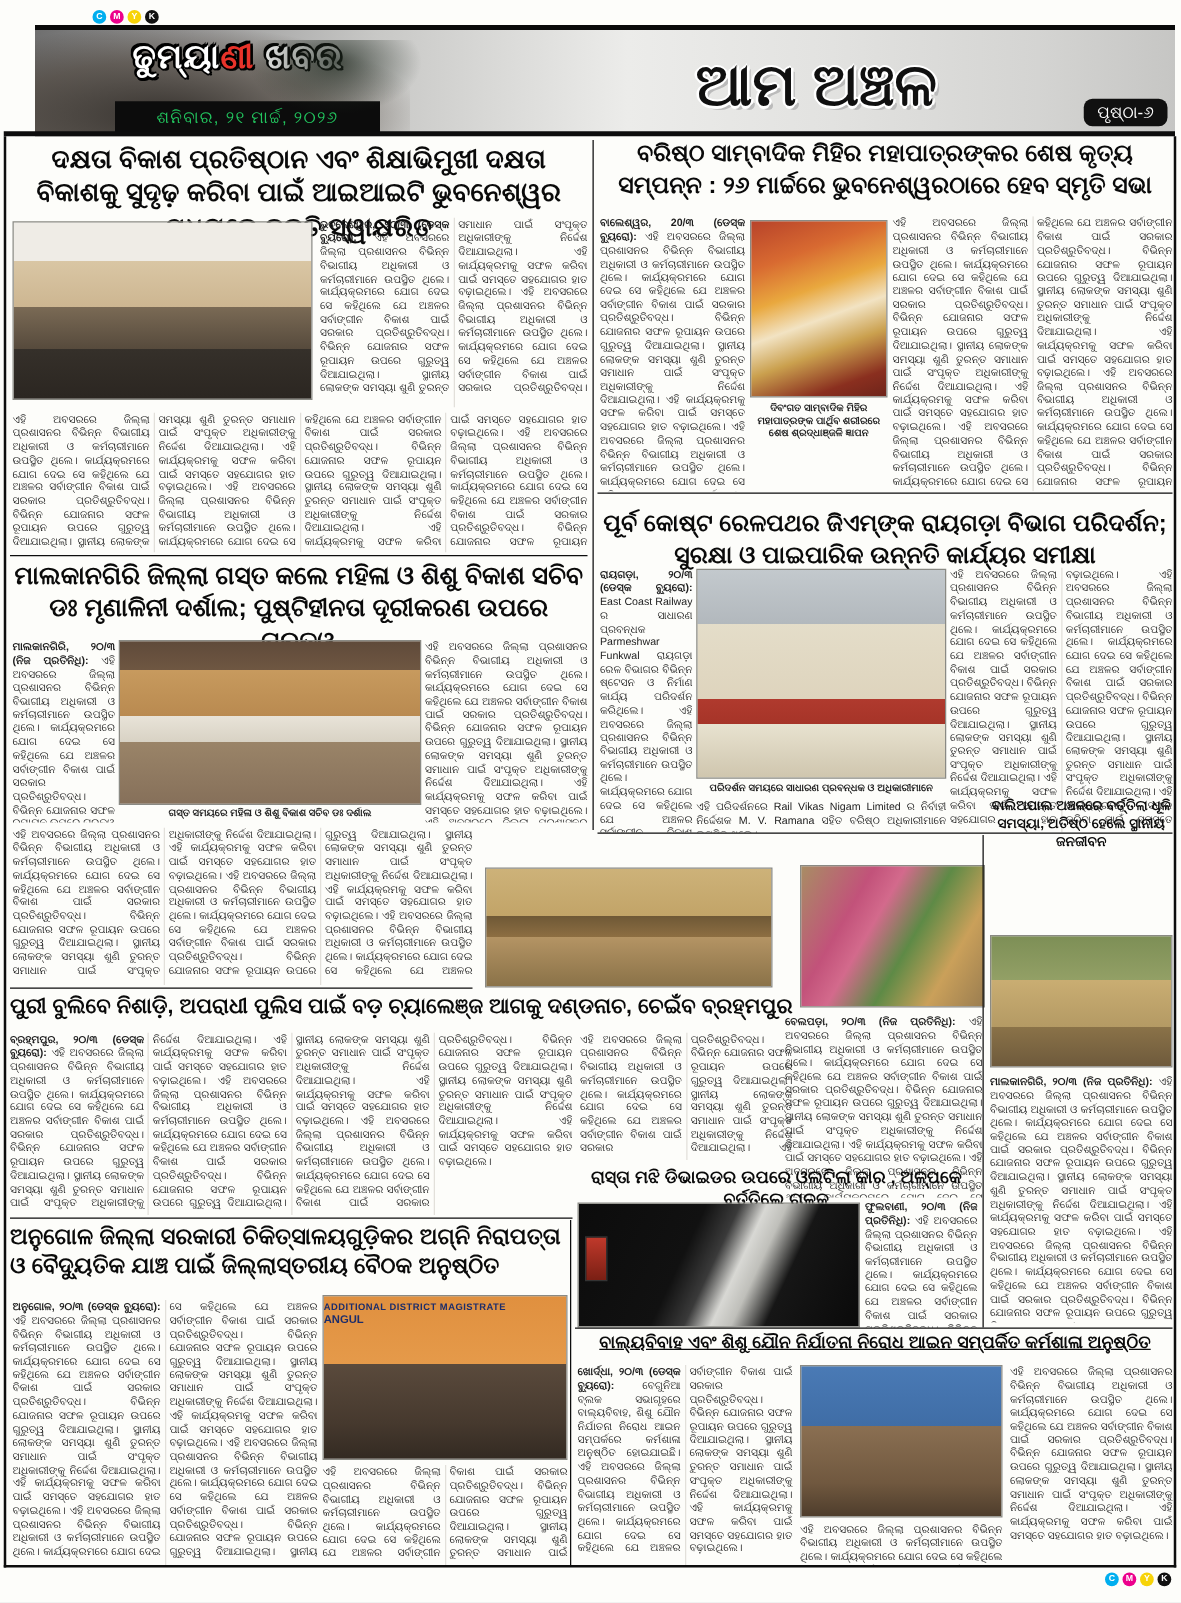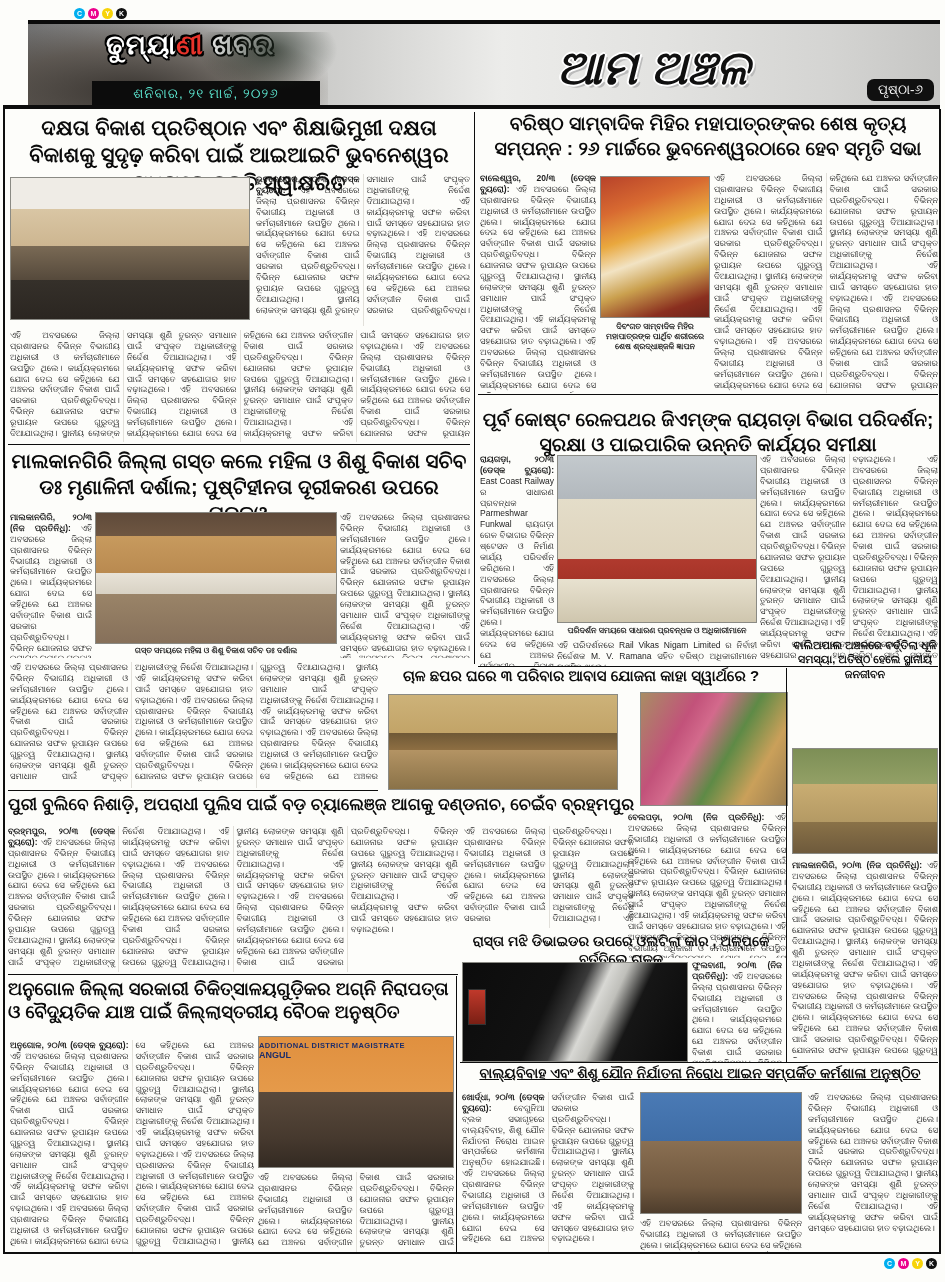--- a/index.html
+++ b/index.html
@@ -10,24 +10,24 @@
   #banner{position:absolute;left:28px;top:20px;width:912px;height:85px;
     background:linear-gradient(90deg,#6f6f6f 0%,#9a9a9a 14%,#c8c8c6 30%,#ececea 52%,#e2e2e0 70%,#d4d4d2 88%,#c6c6c4 100%);
     border-top:4px solid #0a0a0a;overflow:hidden;}
   #banner:before{content:"";position:absolute;left:0;top:0;width:300px;height:85px;
     background:radial-gradient(ellipse at 35% 80%,rgba(40,35,30,.85) 0%,rgba(70,60,50,.55) 45%,rgba(120,120,120,0) 75%);}
   #banner:after{content:"";position:absolute;left:170px;top:8px;width:140px;height:60px;
     background:radial-gradient(ellipse at 50% 30%,rgba(30,40,30,.75),rgba(30,40,30,0) 70%);}
   .logo{position:absolute;left:78px;top:6px;font-size:27px;font-weight:bold;color:#fff;letter-spacing:1px;
     text-shadow:-2px 0 #000,2px 0 #000,0 -2px #000,0 2px #000,2px 2px #000,-2px -2px #000;}
   .logo .red{color:#e8332a;}
-  .datebar{position:absolute;left:64px;top:57px;width:228px;height:26px;background:#0c0c0c;color:#5eead4;
+  .datebar{position:absolute;left:64px;top:57px;width:212px;height:26px;background:#0c0c0c;color:#22c55e;
     font-size:13.5px;display:flex;align-items:center;justify-content:center;letter-spacing:1px;}
   .bigtitle{position:absolute;left:430px;top:16px;width:390px;text-align:center;font-size:47px;font-weight:bold;color:#101010;
-    text-shadow:-2px 0 #fff,2px 0 #fff,0 -2px #fff,0 2px #fff,3px 3px 0 #bbb;font-style:italic;}
+    text-shadow:-2px 0 #fff,2px 0 #fff,0 -2px #fff,0 2px #fff,3px 3px 0 #bbb;}
   .pagebox{position:absolute;right:6px;bottom:8px;background:#101010;color:#fff;font-size:13.5px;
     padding:3px 11px;border-radius:7px;}
   
   .rule{position:absolute;background:#0d0d0d;}
   
   .hl{position:absolute;font-weight:bold;color:#0a0a0a;text-align:center;line-height:1.3;}
   
   .body{position:absolute;font-size:8.5px;line-height:1.28;text-align:justify;color:#1c1c1c;
     overflow:hidden;column-gap:7px;column-rule:1px solid #e2e0da;word-break:break-word;}
   .dateline{font-weight:bold;}
@@ -126,21 +126,20 @@
   <div class="photo ph-d" style="left:95px;top:512px;width:242px;height:132px;"></div>
   <div class="caption" style="left:95px;top:646px;width:242px;height:12px;">ଗସ୍ତ ସମୟରେ ମହିଳା ଓ ଶିଶୁ ବିକାଶ ସଚିବ ଡଃ ଦର୍ଶାଲ</div>
   <div class="body" style="left:340px;top:512px;width:130px;height:146px;">
     <span>ଏହି ଅବସରରେ ଜିଲ୍ଲା ପ୍ରଶାସନର ବିଭିନ୍ନ ବିଭାଗୀୟ ଅଧିକାରୀ ଓ କର୍ମଚାରୀମାନେ ଉପସ୍ଥିତ ଥିଲେ। କାର୍ଯ୍ୟକ୍ରମରେ ଯୋଗ ଦେଇ ସେ କହିଥିଲେ ଯେ ଅଞ୍ଚଳର ସର୍ବାଙ୍ଗୀନ ବିକାଶ ପାଇଁ ସରକାର ପ୍ରତିଶ୍ରୁତିବଦ୍ଧ। ବିଭିନ୍ନ ଯୋଜନାର ସଫଳ ରୂପାୟନ ଉପରେ ଗୁରୁତ୍ୱ ଦିଆଯାଇଥିଲା। ସ୍ଥାନୀୟ ଲୋକଙ୍କ ସମସ୍ୟା ଶୁଣି ତୁରନ୍ତ ସମାଧାନ ପାଇଁ ସଂପୃକ୍ତ ଅଧିକାରୀଙ୍କୁ ନିର୍ଦ୍ଦେଶ ଦିଆଯାଇଥିଲା। ଏହି କାର୍ଯ୍ୟକ୍ରମକୁ ସଫଳ କରିବା ପାଇଁ ସମସ୍ତେ ସହଯୋଗର ହାତ ବଢ଼ାଇଥିଲେ। ଏହି ଅବସରରେ ଜିଲ୍ଲା ପ୍ରଶାସନର ବିଭିନ୍ନ ବିଭାଗୀୟ ଅଧିକାରୀ ଓ କର୍ମଚାରୀମାନେ ଉପସ୍ଥିତ ଥିଲେ। କାର୍ଯ୍ୟକ୍ରମରେ ଯୋଗ ଦେଇ ସେ କହିଥିଲେ ଯେ ଅଞ୍ଚଳର ସର୍ବାଙ୍ଗୀନ ବିକାଶ ପାଇଁ ସରକାର ପ୍ରତିଶ୍ରୁତିବଦ୍ଧ। ବିଭିନ୍ନ ଯୋଜନାର ସଫଳ ରୂପାୟନ ଉପରେ ଗୁରୁତ୍ୱ ଦିଆଯାଇଥିଲା। ସ୍ଥାନୀୟ ଲୋକଙ୍କ ସମସ୍ୟା ଶୁଣି ତୁରନ୍ତ ସମାଧାନ ପାଇଁ ସଂପୃକ୍ତ ଅଧିକାରୀଙ୍କୁ ନିର୍ଦ୍ଦେଶ ଦିଆଯାଇଥିଲା। ଏହି କାର୍ଯ୍ୟକ୍ରମକୁ ସଫଳ କରିବା ପାଇଁ ସମସ୍ତେ ସହଯୋଗର ହାତ ବଢ଼ାଇଥିଲେ। </span>
   </div>
   <div class="body" style="left:10px;top:662px;width:368px;height:126px;column-count:3;">
     <span>ଏହି ଅବସରରେ ଜିଲ୍ଲା ପ୍ରଶାସନର ବିଭିନ୍ନ ବିଭାଗୀୟ ଅଧିକାରୀ ଓ କର୍ମଚାରୀମାନେ ଉପସ୍ଥିତ ଥିଲେ। କାର୍ଯ୍ୟକ୍ରମରେ ଯୋଗ ଦେଇ ସେ କହିଥିଲେ ଯେ ଅଞ୍ଚଳର ସର୍ବାଙ୍ଗୀନ ବିକାଶ ପାଇଁ ସରକାର ପ୍ରତିଶ୍ରୁତିବଦ୍ଧ। ବିଭିନ୍ନ ଯୋଜନାର ସଫଳ ରୂପାୟନ ଉପରେ ଗୁରୁତ୍ୱ ଦିଆଯାଇଥିଲା। ସ୍ଥାନୀୟ ଲୋକଙ୍କ ସମସ୍ୟା ଶୁଣି ତୁରନ୍ତ ସମାଧାନ ପାଇଁ ସଂପୃକ୍ତ ଅଧିକାରୀଙ୍କୁ ନିର୍ଦ୍ଦେଶ ଦିଆଯାଇଥିଲା। ଏହି କାର୍ଯ୍ୟକ୍ରମକୁ ସଫଳ କରିବା ପାଇଁ ସମସ୍ତେ ସହଯୋଗର ହାତ ବଢ଼ାଇଥିଲେ। ଏହି ଅବସରରେ ଜିଲ୍ଲା ପ୍ରଶାସନର ବିଭିନ୍ନ ବିଭାଗୀୟ ଅଧିକାରୀ ଓ କର୍ମଚାରୀମାନେ ଉପସ୍ଥିତ ଥିଲେ। କାର୍ଯ୍ୟକ୍ରମରେ ଯୋଗ ଦେଇ ସେ କହିଥିଲେ ଯେ ଅଞ୍ଚଳର ସର୍ବାଙ୍ଗୀନ ବିକାଶ ପାଇଁ ସରକାର ପ୍ରତିଶ୍ରୁତିବଦ୍ଧ। ବିଭିନ୍ନ ଯୋଜନାର ସଫଳ ରୂପାୟନ ଉପରେ ଗୁରୁତ୍ୱ ଦିଆଯାଇଥିଲା। ସ୍ଥାନୀୟ ଲୋକଙ୍କ ସମସ୍ୟା ଶୁଣି ତୁରନ୍ତ ସମାଧାନ ପାଇଁ ସଂପୃକ୍ତ ଅଧିକାରୀଙ୍କୁ ନିର୍ଦ୍ଦେଶ ଦିଆଯାଇଥିଲା। ଏହି କାର୍ଯ୍ୟକ୍ରମକୁ ସଫଳ କରିବା ପାଇଁ ସମସ୍ତେ ସହଯୋଗର ହାତ ବଢ଼ାଇଥିଲେ। ଏହି ଅବସରରେ ଜିଲ୍ଲା ପ୍ରଶାସନର ବିଭିନ୍ନ ବିଭାଗୀୟ ଅଧିକାରୀ ଓ କର୍ମଚାରୀମାନେ ଉପସ୍ଥିତ ଥିଲେ। କାର୍ଯ୍ୟକ୍ରମରେ ଯୋଗ ଦେଇ ସେ କହିଥିଲେ ଯେ ଅଞ୍ଚଳର ସର୍ବାଙ୍ଗୀନ ବିକାଶ ପାଇଁ ସରକାର ପ୍ରତିଶ୍ରୁତିବଦ୍ଧ। ବିଭିନ୍ନ ଯୋଜନାର ସଫଳ ରୂପାୟନ ଉପରେ ଗୁରୁତ୍ୱ ଦିଆଯାଇଥିଲା। ସ୍ଥାନୀୟ ଲୋକଙ୍କ ସମସ୍ୟା ଶୁଣି ତୁରନ୍ତ ସମାଧାନ ପାଇଁ ସଂପୃକ୍ତ ଅଧିକାରୀଙ୍କୁ ନିର୍ଦ୍ଦେଶ ଦିଆଯାଇଥିଲା। ଏହି କାର୍ଯ୍ୟକ୍ରମକୁ ସଫଳ କରିବା ପାଇଁ ସମସ୍ତେ ସହଯୋଗର ହାତ ବଢ଼ାଇଥିଲେ। </span>
   </div>
   <div class="rule" style="left:8px;top:790px;width:370px;height:1px;"></div>
 
-  <div class="hl" style="left:380px;top:666px;width:402px;font-size:15px;">ଚାଳ ଛପର ଘରେ ୩ ପରିବାର ଆବାସ ଯୋଜନା କାହା ସ୍ୱାର୍ଥରେ ?</div>
   <div class="photo ph-e" style="left:388px;top:694px;width:230px;height:96px;"></div>
   <div class="photo ph-g" style="left:640px;top:692px;width:148px;height:114px;"></div>
   <div class="body" style="left:628px;top:812px;width:158px;height:146px;">
     <b class="dateline">ବେଲପଡ଼ା, ୨୦/୩ (ନିଜ ପ୍ରତିନିଧି):</b>
     <span>ଏହି ଅବସରରେ ଜିଲ୍ଲା ପ୍ରଶାସନର ବିଭିନ୍ନ ବିଭାଗୀୟ ଅଧିକାରୀ ଓ କର୍ମଚାରୀମାନେ ଉପସ୍ଥିତ ଥିଲେ। କାର୍ଯ୍ୟକ୍ରମରେ ଯୋଗ ଦେଇ ସେ କହିଥିଲେ ଯେ ଅଞ୍ଚଳର ସର୍ବାଙ୍ଗୀନ ବିକାଶ ପାଇଁ ସରକାର ପ୍ରତିଶ୍ରୁତିବଦ୍ଧ। ବିଭିନ୍ନ ଯୋଜନାର ସଫଳ ରୂପାୟନ ଉପରେ ଗୁରୁତ୍ୱ ଦିଆଯାଇଥିଲା। ସ୍ଥାନୀୟ ଲୋକଙ୍କ ସମସ୍ୟା ଶୁଣି ତୁରନ୍ତ ସମାଧାନ ପାଇଁ ସଂପୃକ୍ତ ଅଧିକାରୀଙ୍କୁ ନିର୍ଦ୍ଦେଶ ଦିଆଯାଇଥିଲା। ଏହି କାର୍ଯ୍ୟକ୍ରମକୁ ସଫଳ କରିବା ପାଇଁ ସମସ୍ତେ ସହଯୋଗର ହାତ ବଢ଼ାଇଥିଲେ। ଏହି ଅବସରରେ ଜିଲ୍ଲା ପ୍ରଶାସନର ବିଭିନ୍ନ ବିଭାଗୀୟ ଅଧିକାରୀ ଓ କର୍ମଚାରୀମାନେ ଉପସ୍ଥିତ ଥିଲେ। କାର୍ଯ୍ୟକ୍ରମରେ ଯୋଗ ଦେଇ ସେ କହିଥିଲେ ଯେ ଅଞ୍ଚଳର ସର୍ବାଙ୍ଗୀନ ବିକାଶ ପାଇଁ ସରକାର ପ୍ରତିଶ୍ରୁତିବଦ୍ଧ। ବିଭିନ୍ନ ଯୋଜନାର ସଫଳ ରୂପାୟନ ଉପରେ ଗୁରୁତ୍ୱ ଦିଆଯାଇଥିଲା। ସ୍ଥାନୀୟ ଲୋକଙ୍କ ସମସ୍ୟା ଶୁଣି ତୁରନ୍ତ ସମାଧାନ ପାଇଁ ସଂପୃକ୍ତ ଅଧିକାରୀଙ୍କୁ ନିର୍ଦ୍ଦେଶ ଦିଆଯାଇଥିଲା। ଏହି କାର୍ଯ୍ୟକ୍ରମକୁ ସଫଳ କରିବା ପାଇଁ ସମସ୍ତେ ସହଯୋଗର ହାତ ବଢ଼ାଇଥିଲେ। </span>
   </div>
 
   <div class="hl" style="left:8px;top:794px;width:628px;font-size:17px;text-align:left;">ପୁରୀ ବୁଲିବେ ନିଶାଡ଼ି, ଅପରାଧୀ ପୁଲିସ ପାଇଁ ବଡ଼ ଚ୍ୟାଲେଞ୍ଜ ଆଗକୁ ଦଣ୍ଡନାଚ, ଚେଇଁବ ବ୍ରହ୍ମପୁର</div>
   <div class="body" style="left:8px;top:826px;width:450px;height:146px;column-count:4;">
     <b class="dateline">ବ୍ରହ୍ମପୁର, ୨୦/୩ (ଡେସ୍କ ବ୍ୟୁରୋ):</b>

